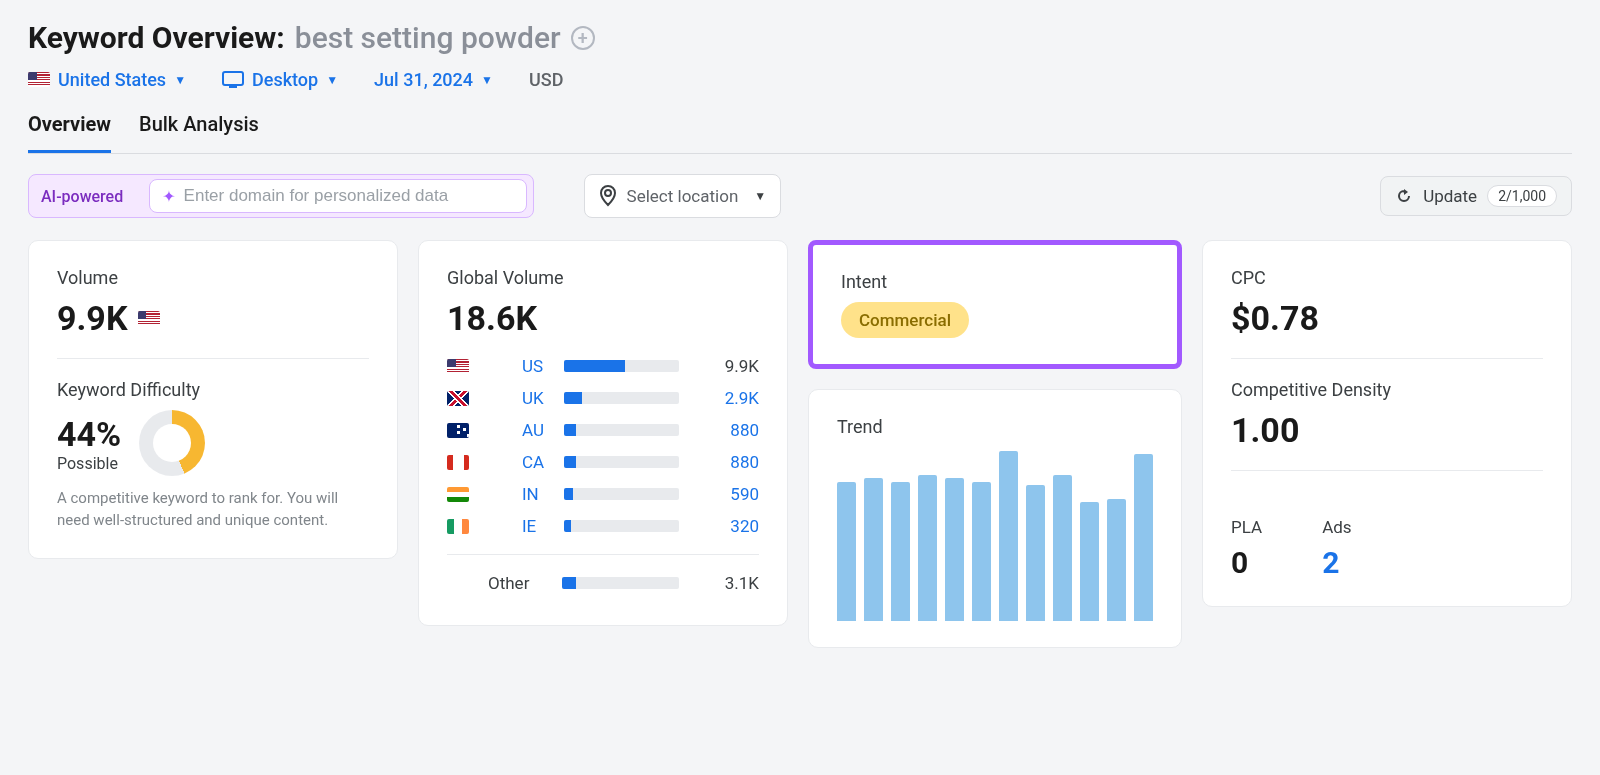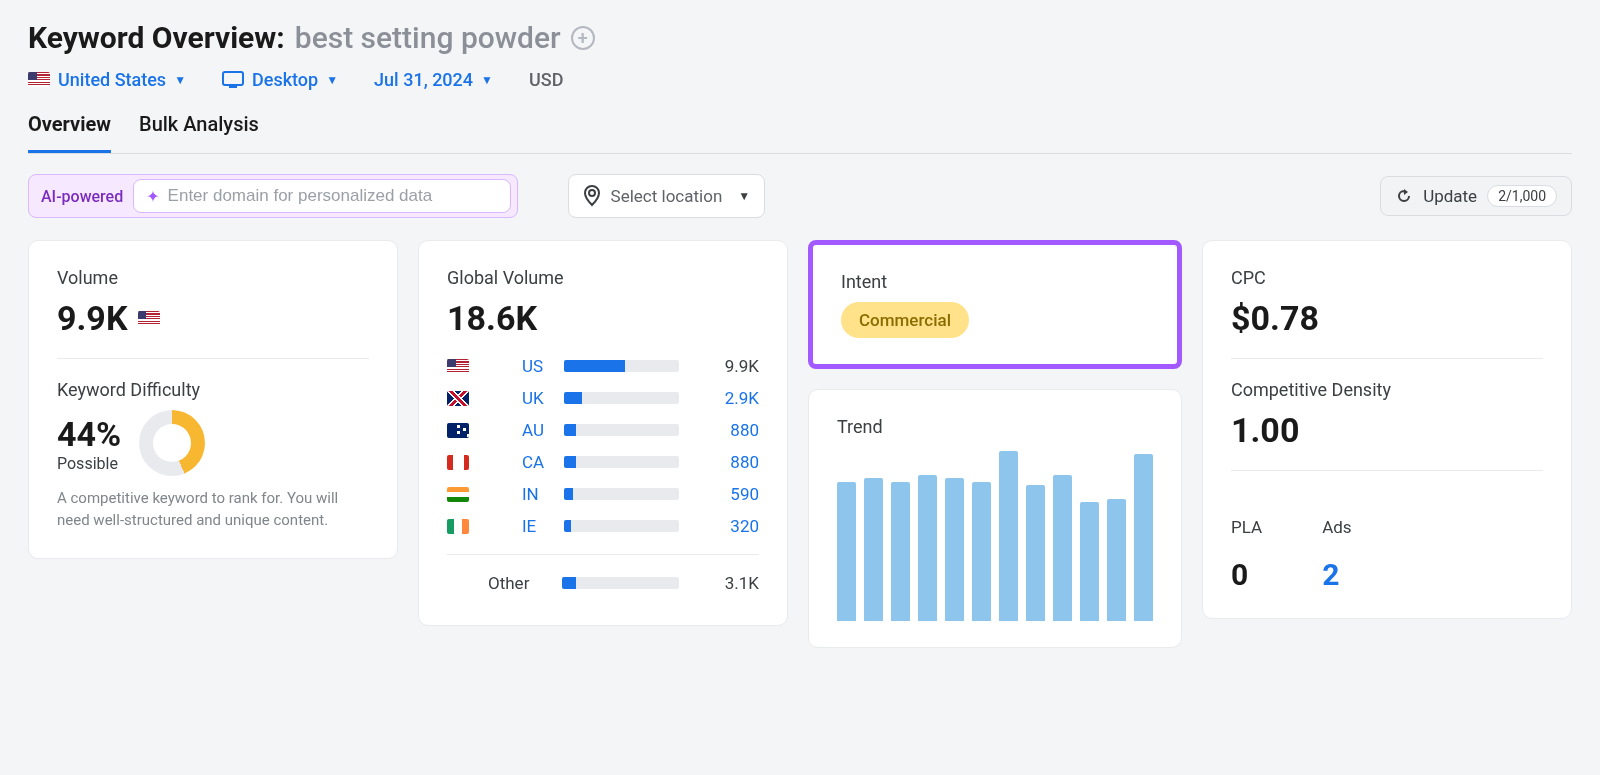--- a/index.html
+++ b/index.html
@@ -20,21 +20,21 @@
 .filters-row { display: flex; align-items: flex-end; gap: 36px; margin-bottom: 22px; }
 .filter-item { display: inline-flex; align-items: center; gap: 8px; font-size: 18px; color: #1a73e8; cursor: pointer; font-weight: 500; }
 .filter-item.static { color: #5f6368; cursor: default; }
 .chev-down { font-size: 12px; color: #1a73e8; }
 .tabs-row { display: flex; gap: 28px; border-bottom: 1px solid #dadce0; margin-bottom: 20px; }
 .tab { font-size: 20px; font-weight: 500; color: #1a1a1a; padding-bottom: 14px; cursor: pointer; border-bottom: 3px solid transparent; }
 .tab.active { font-weight: 700; border-bottom-color: #1a73e8; }
 .controls-row { display: flex; align-items: center; gap: 14px; margin-bottom: 22px; }
 .ai-wrap {
   display: inline-flex; align-items: center; background: #f5e8ff;
-  border: 1px solid #d9b8ff; border-radius: 8px; padding: 4px 6px 4px 12px; gap: 10px;
+  border: 1px solid #d9b8ff; border-radius: 8px; padding: 4px 6px 4px 12px; gap: 26px;
 }
 .ai-label { color: #7b2cbf; font-size: 16px; font-weight: 500; }
 .domain-input-wrap {
   display: inline-flex; align-items: center; background: #fff;
   border: 1px solid #d9b8ff; border-radius: 8px; padding: 6px 12px; gap: 8px;
 }
 .sparkle { color: #a259ff; font-size: 16px; }
 .domain-input {
   border: none; outline: none; font-size: 17px; width: 330px; color: #1a1a1a;
 }
@@ -93,21 +93,21 @@
 .intent-card { border: 5px solid #a259ff; border-radius: 8px; }
 .intent-badge {
   display: inline-block; background: #ffe28a; color: #8a6d00;
   border-radius: 999px; padding: 8px 18px; font-size: 17px; font-weight: 500;
 }
 .col3 { display: flex; flex-direction: column; gap: 20px; flex: 1; }
 .col4 { display: flex; flex-direction: column; flex: 1; }
 .trend-chart { display: flex; align-items: flex-end; gap: 8px; height: 170px; margin-top: 14px; }
 .trend-bar { flex: 1; background: #8ec5ed; border-radius: 2px 2px 0 0; }
 .cpc-row2 { display: flex; gap: 60px; margin-top: 26px; }
-.cpc-sub-label { font-size: 17px; color: #3c4043; margin-bottom: 20px; }
+.cpc-sub-label { font-size: 17px; color: #3c4043; margin-bottom: 8px; }
 .cpc-sub-val { font-size: 30px; font-weight: 700; }
 .cpc-sub-val.link { color: #1a73e8; }
 .pin-icon { display:inline-flex; }
 svg { display: block; }
 </style>
 </head>
 <body>
 
 <div class="title-row">
   <span class="title-prefix">Keyword Overview:</span>

